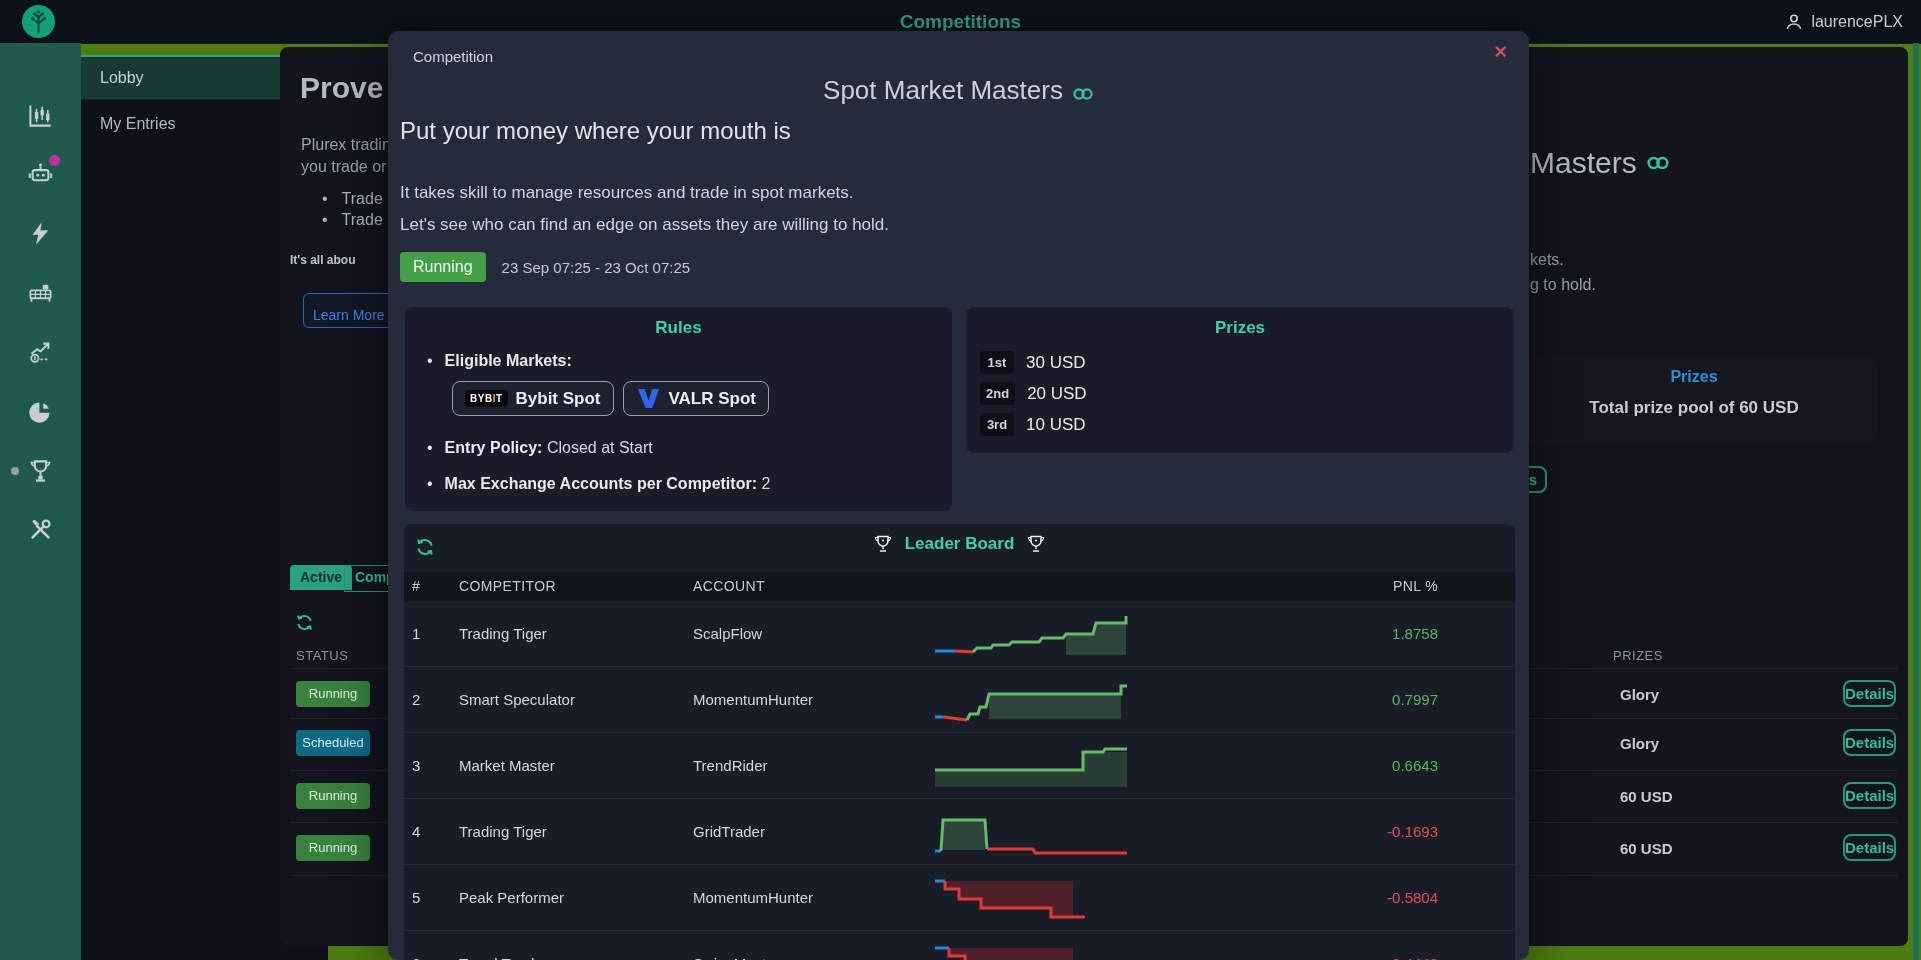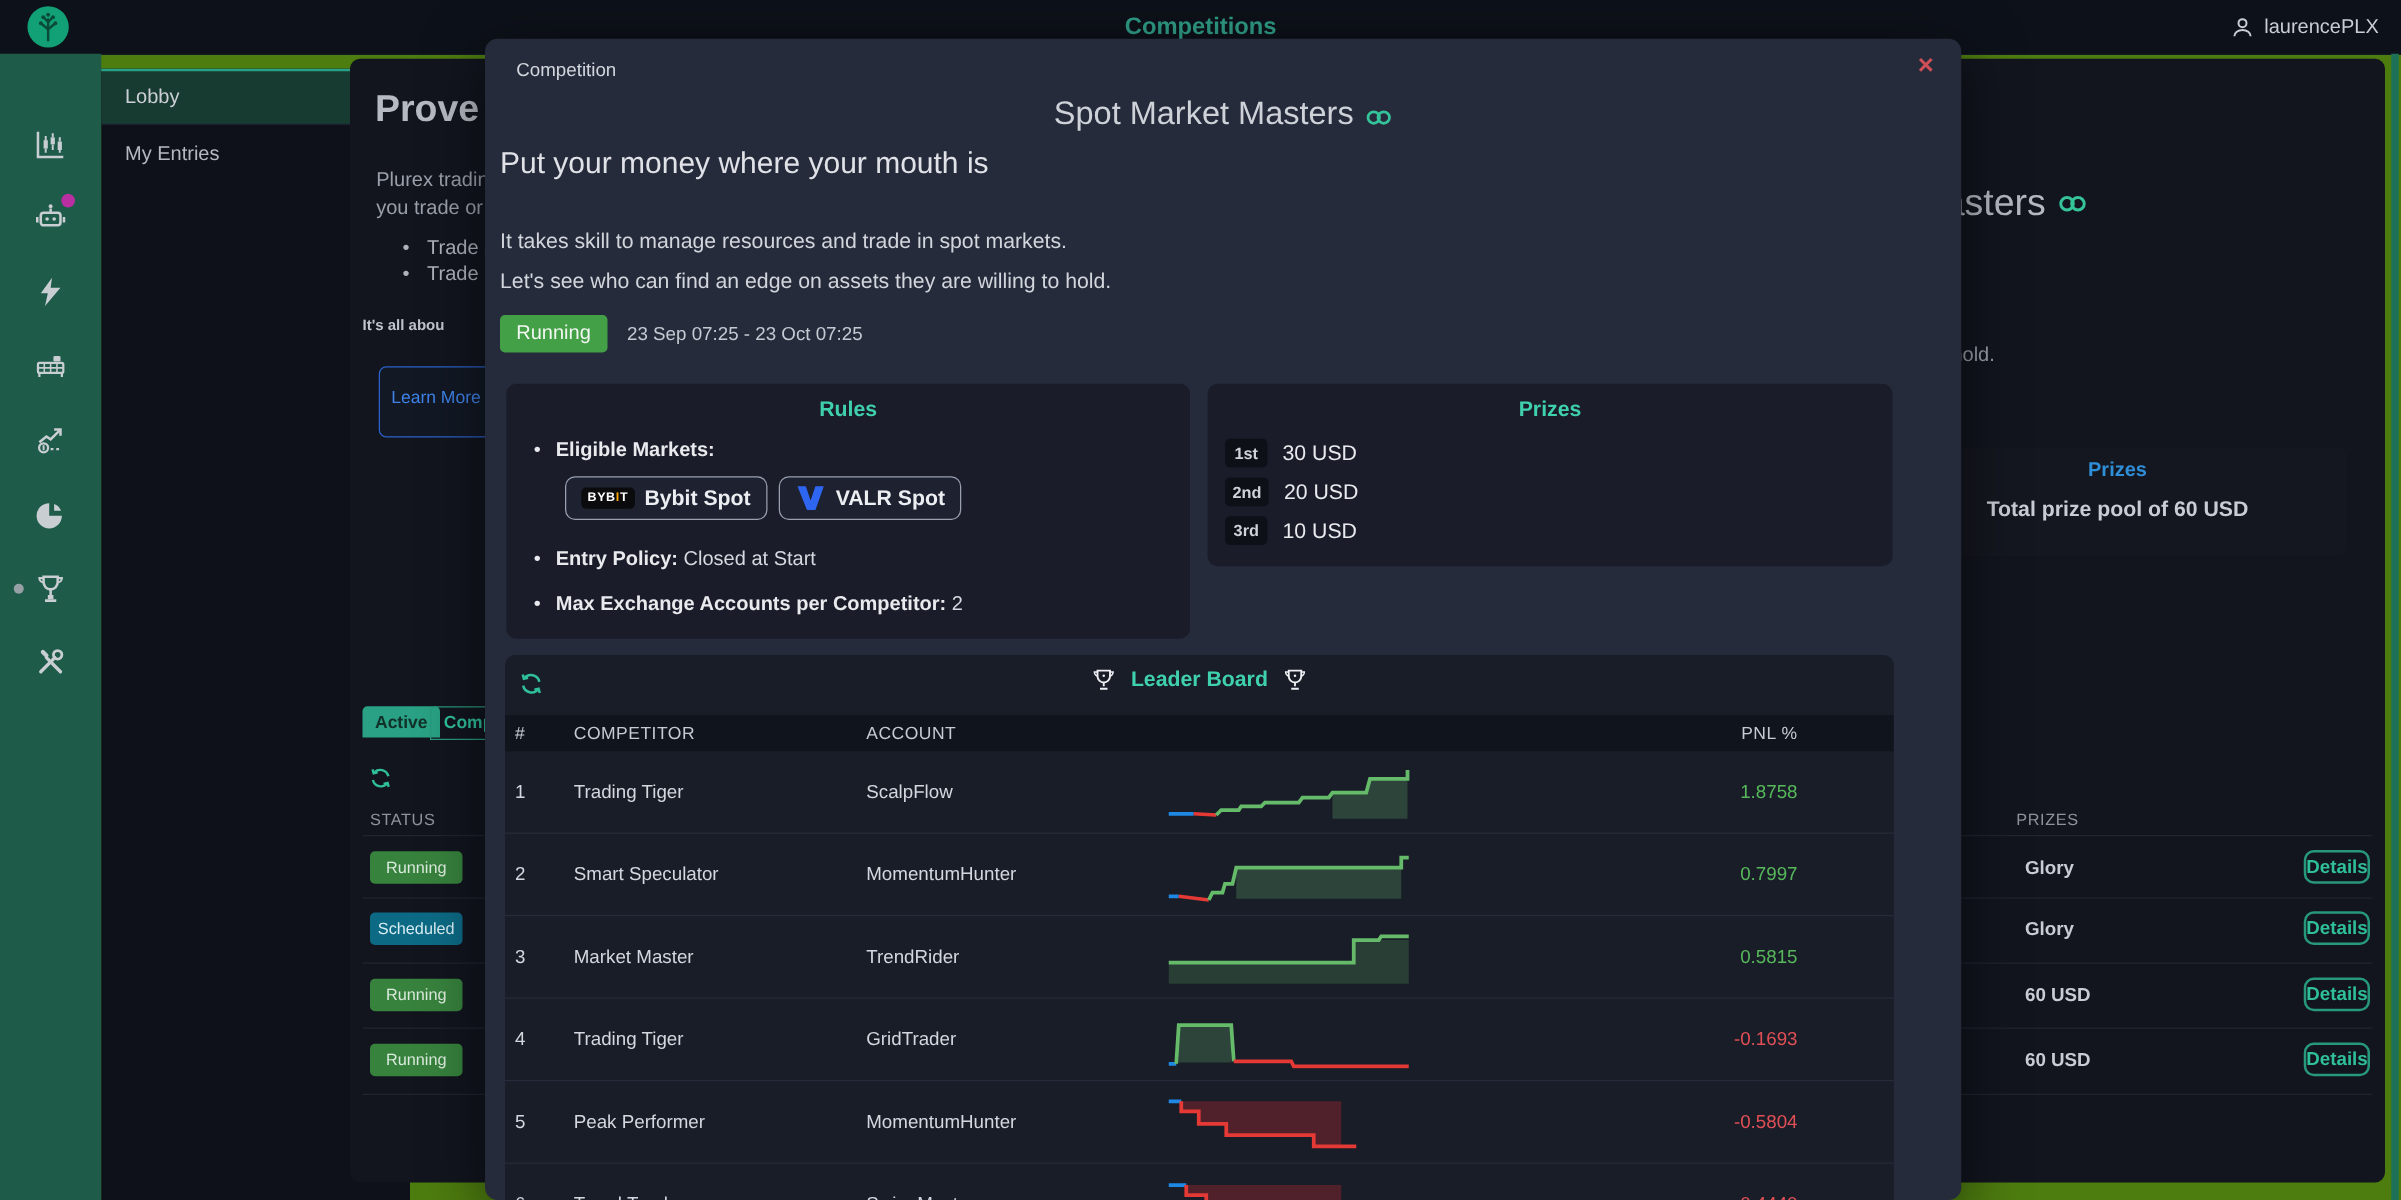--- a/index.html
+++ b/index.html
@@ -30,21 +30,21 @@
   .nav-entries{top:46px;color:#b4b9c1;}
 
   
   .maincard{left:280px;top:47px;width:1628px;height:899px;background:#12151e;border-radius:8px;overflow:hidden;}
   .hero-h{left:20px;top:24px;font-size:30px;font-weight:bold;color:#b6bac2;white-space:nowrap;}
   .hero-p{left:21px;font-size:16px;color:#9aa0ab;white-space:nowrap;}
   .hero-li{left:42px;font-size:16px;color:#adb2bb;white-space:nowrap;}
   .hero-li .dot{display:inline-block;margin-right:14px;}
   .hero-b{left:10px;font-size:12px;font-weight:bold;color:#c0c4cc;white-space:nowrap;}
   .learnmore{left:23px;top:246px;height:25px;border:1px solid #2b63c9;border-radius:6px;
-    color:#3f82e8;font-size:14px;display:flex;align-items:flex-start;gap:6px;padding:15px 9px;
+    color:#3f82e8;font-size:14px;display:flex;align-items:flex-end;gap:6px;padding:4px 9px;
     background:rgba(30,60,120,0.08);white-space:nowrap;}
   .info-i{display:inline-block;width:14px;height:14px;border:1.5px solid #3f82e8;border-radius:50%;
     font-size:10px;line-height:13px;text-align:center;font-weight:bold;box-sizing:border-box;}
   .tab{top:518px;height:25px;line-height:25px;font-size:14px;font-weight:bold;border-radius:4px 4px 0 0;
     padding:0 10px;}
   .tab-active{left:10px;background:#2aa184;color:#10312a;}
   .tab-done{left:64px;background:transparent;border:1px solid #27987b;color:#2fbf9a;line-height:23px;}
   .bg-refresh{left:15px;top:566px;}
   .colhead{font-size:13px;color:#8d929d;letter-spacing:.5px;white-space:nowrap;}
   .sep{left:10px;width:1608px;height:1px;background:#1f2430;}
@@ -66,21 +66,21 @@
     font-weight:bold;font-size:17px;}
   .btnfrag{left:1220px;top:419px;width:47px;height:27px;border:2px solid #27987b;border-radius:8px;
     color:#2fbf9a;font-weight:bold;font-size:15px;text-align:right;line-height:23px;padding-right:8px;
     box-sizing:border-box;}
 
   
   .edge-strip{left:1913px;top:43px;width:6px;height:917px;background:#1c7158;}
 
   
   .modal{left:388px;top:31px;width:1141px;height:929px;background:#262b3c;border-radius:10px;
-    box-shadow:0 12px 48px rgba(0,0,0,.55);padding-left:40px;}
+    box-shadow:0 12px 48px rgba(0,0,0,.55);}
   .m-eyebrow{left:25px;top:17px;font-size:15px;color:#d3d6dc;}
   .m-close{right:22px;top:10px;font-size:22px;font-weight:bold;color:#cf4f58;cursor:pointer;line-height:22px;}
   .m-title{left:0;right:0;top:44px;text-align:center;font-size:26px;color:#ced1d8;}
   .m-title .linkic{display:inline-block;vertical-align:-2px;margin-left:9px;}
   .m-sub{left:12px;top:86px;font-size:24px;color:#e0e2e7;white-space:nowrap;}
   .m-desc{left:12px;font-size:17px;color:#d2d5db;white-space:nowrap;}
   .m-statusrow{left:12px;top:221px;display:flex;align-items:center;gap:16px;}
   .m-running{background:#43a047;color:#f2f7f2;font-size:16px;border-radius:4px;padding:6px 13px;}
   .m-dates{color:#c5c9d2;font-size:15px;}
   .mbox{background:#1a1d29;border-radius:8px;}
@@ -428,21 +428,21 @@
               <polygon points="56,17 188,17 188,42 56,42" fill="rgba(102,187,106,0.25)"></polygon>
               <polyline points="2,40 10,40" fill="none" stroke="#1e88e5" stroke-width="3" stroke-linejoin="miter"></polyline>
               <polyline points="10,40 34,43" fill="none" stroke="#e53935" stroke-width="3" stroke-linejoin="miter"></polyline>
               <polyline points="34,43 37,37 45,37 47,30 53,30 56,17 188,17 188,9 194,9" fill="none" stroke="#66bb6a" stroke-width="3" stroke-linejoin="miter"></polyline>
             </svg>
           </div>
           <div class="lb-row">
             <span class="cell c-rank">3</span>
             <span class="cell c-comp">Market Master</span>
             <span class="cell c-acct">TrendRider</span>
-            <span class="c-pnl pnl-up">0.5815</span>
+            <span class="c-pnl pnl-up">0.6643</span>
             <svg width="200" height="46" viewBox="0 0 200 46" class="c-spark">
               <polygon points="2,27 150,27 150,9 194,9 194,44 2,44" fill="rgba(102,187,106,0.22)"></polygon>
               <polyline points="2,27 150,27 150,9 170,9 172,6 194,6" fill="none" stroke="#66bb6a" stroke-width="3" stroke-linejoin="miter"></polyline>
             </svg>
           </div>
           <div class="lb-row">
             <span class="cell c-rank">4</span>
             <span class="cell c-comp">Trading Tiger</span>
             <span class="cell c-acct">GridTrader</span>
             <span class="c-pnl pnl-down">-0.1693</span>

